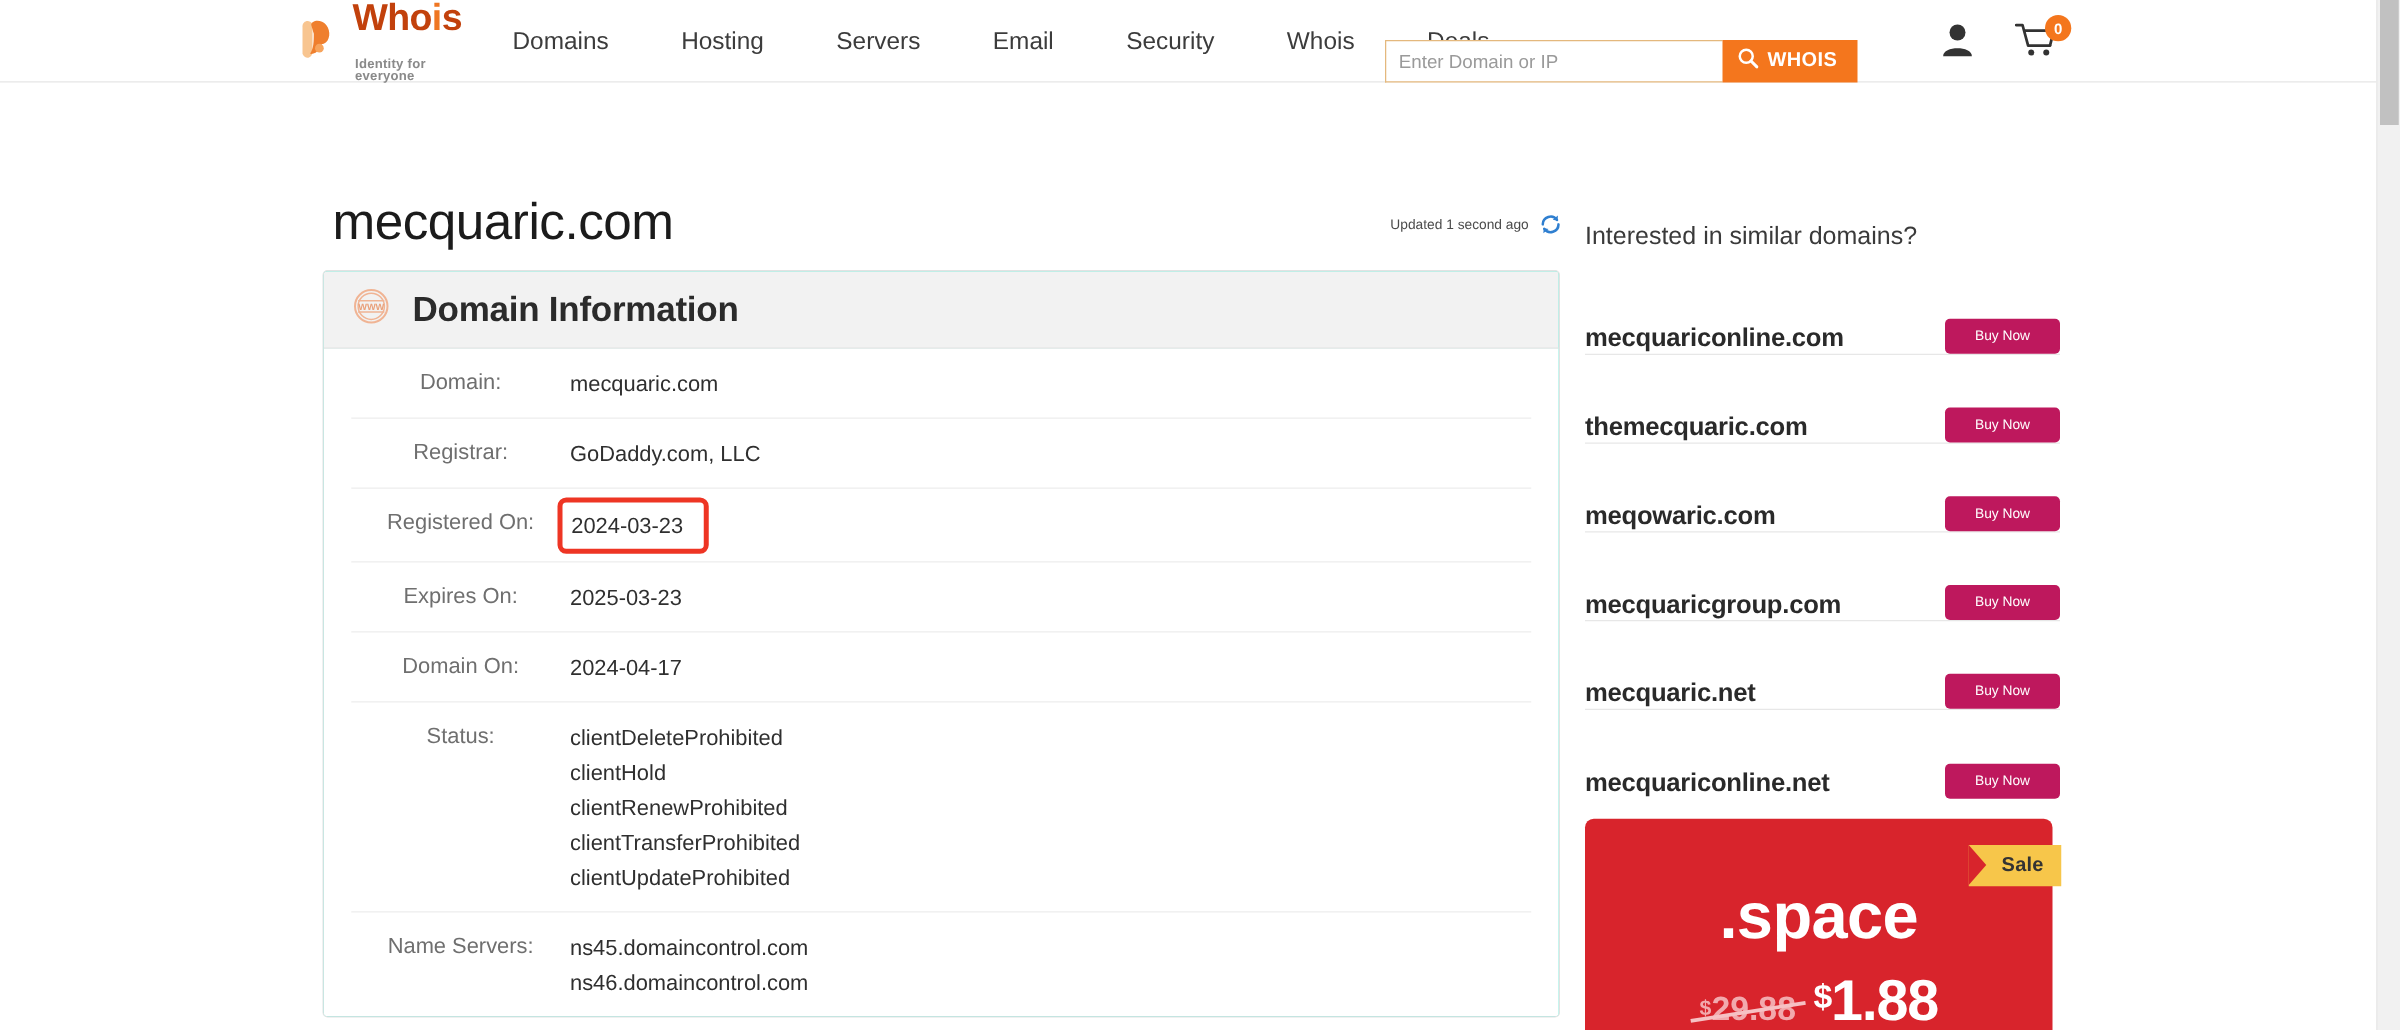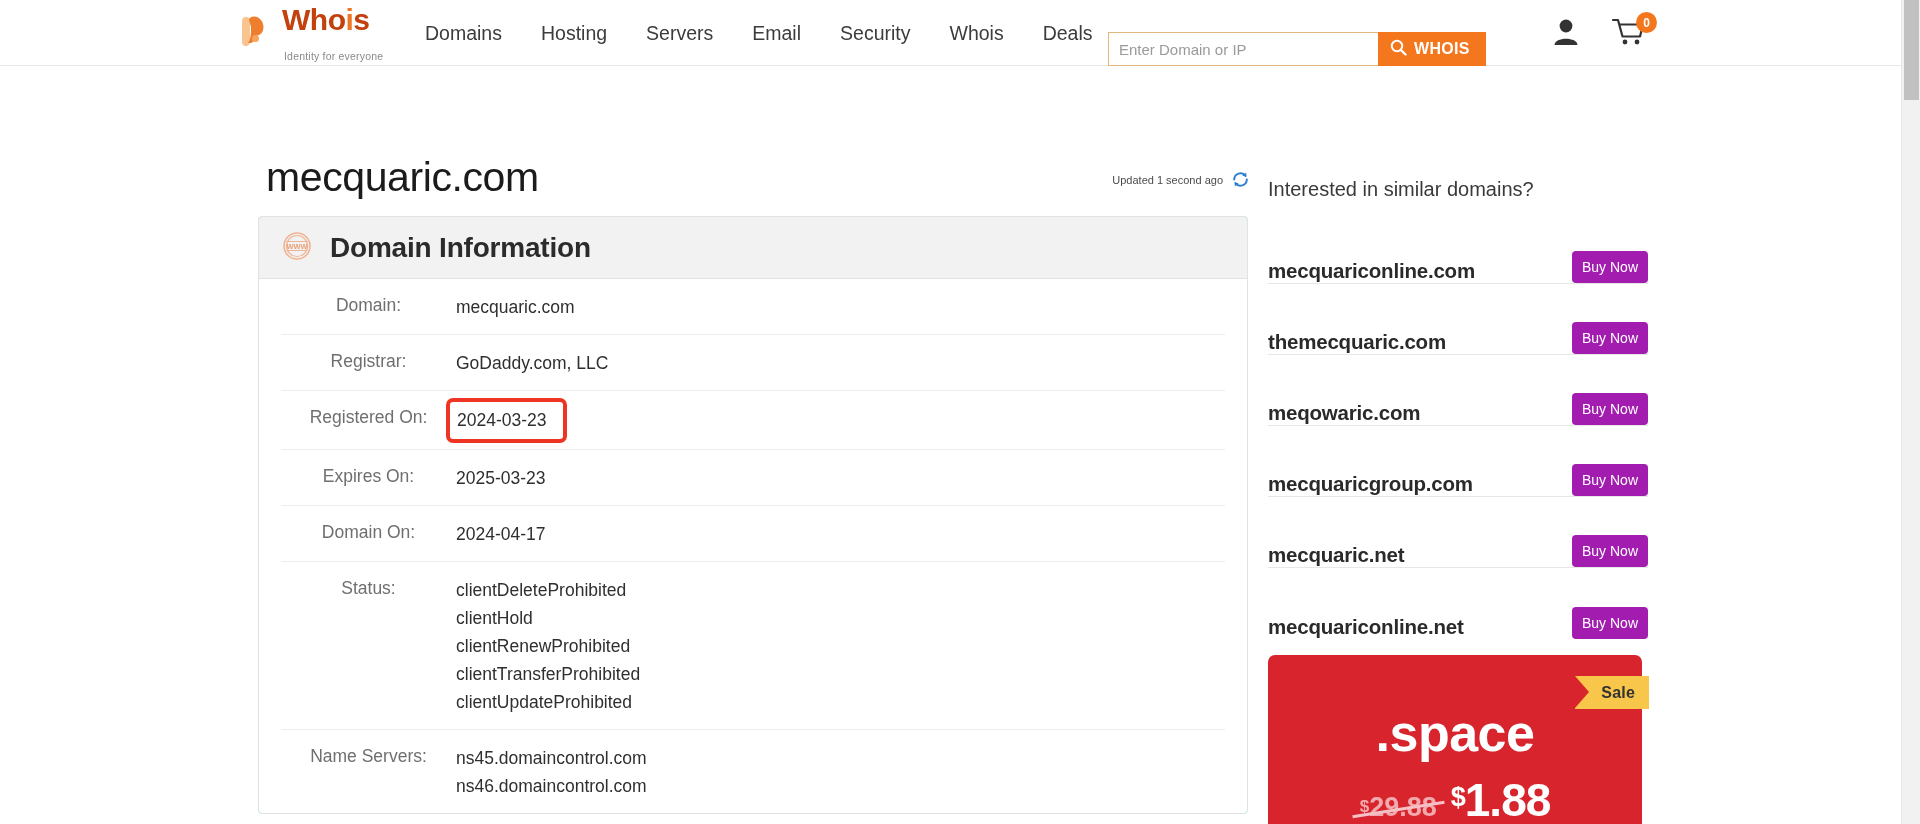--- a/index.html
+++ b/index.html
@@ -67,29 +67,30 @@
     letter-spacing: -0.5px;
   }
   .lw-o { color: #c2410c; }
   .lw-r { color: #ef7622; }
   #logo-tag {
     font-size: 10.5px;
     color: #8a8a8a;
     letter-spacing: 0.2px;
     margin-top: 16px;
     margin-left: 2px;
+    font-weight: bold;
   }
 
   #nav {
     position: absolute;
-    left: 425px; top: 0;
+    left: 410px; top: 0;
     height: 66px;
     display: flex;
     align-items: center;
-    gap: 39px;
+    gap: 58px;
   }
   .nav-item {
     font-size: 19.5px;
     color: #3c3c3c;
     cursor: pointer;
     white-space: nowrap;
   }
 
   #searchbox {
     position: absolute;
@@ -264,26 +265,26 @@
     border-bottom: 1px solid #e7e7e7;
   }
   .sim-row:last-of-type { border-bottom: none; }
   .sim-name {
     font-size: 20.5px;
     color: #2a2a2a;
     font-weight: bold;
     letter-spacing: -0.2px;
   }
   .buy-now {
-    background: #a21caf;
+    background: #be185d;
     color: #fff;
     border: none;
     border-radius: 4px;
-    font-size: 14px;
-    padding: 8px 10px;
+    font-size: 11px;
+    padding: 8px 24px;
     cursor: pointer;
     font-family: "Liberation Sans", sans-serif;
     white-space: nowrap;
   }
 
   
   #promo {
     position: relative;
     margin-top: 16px;
     width: 374px;

